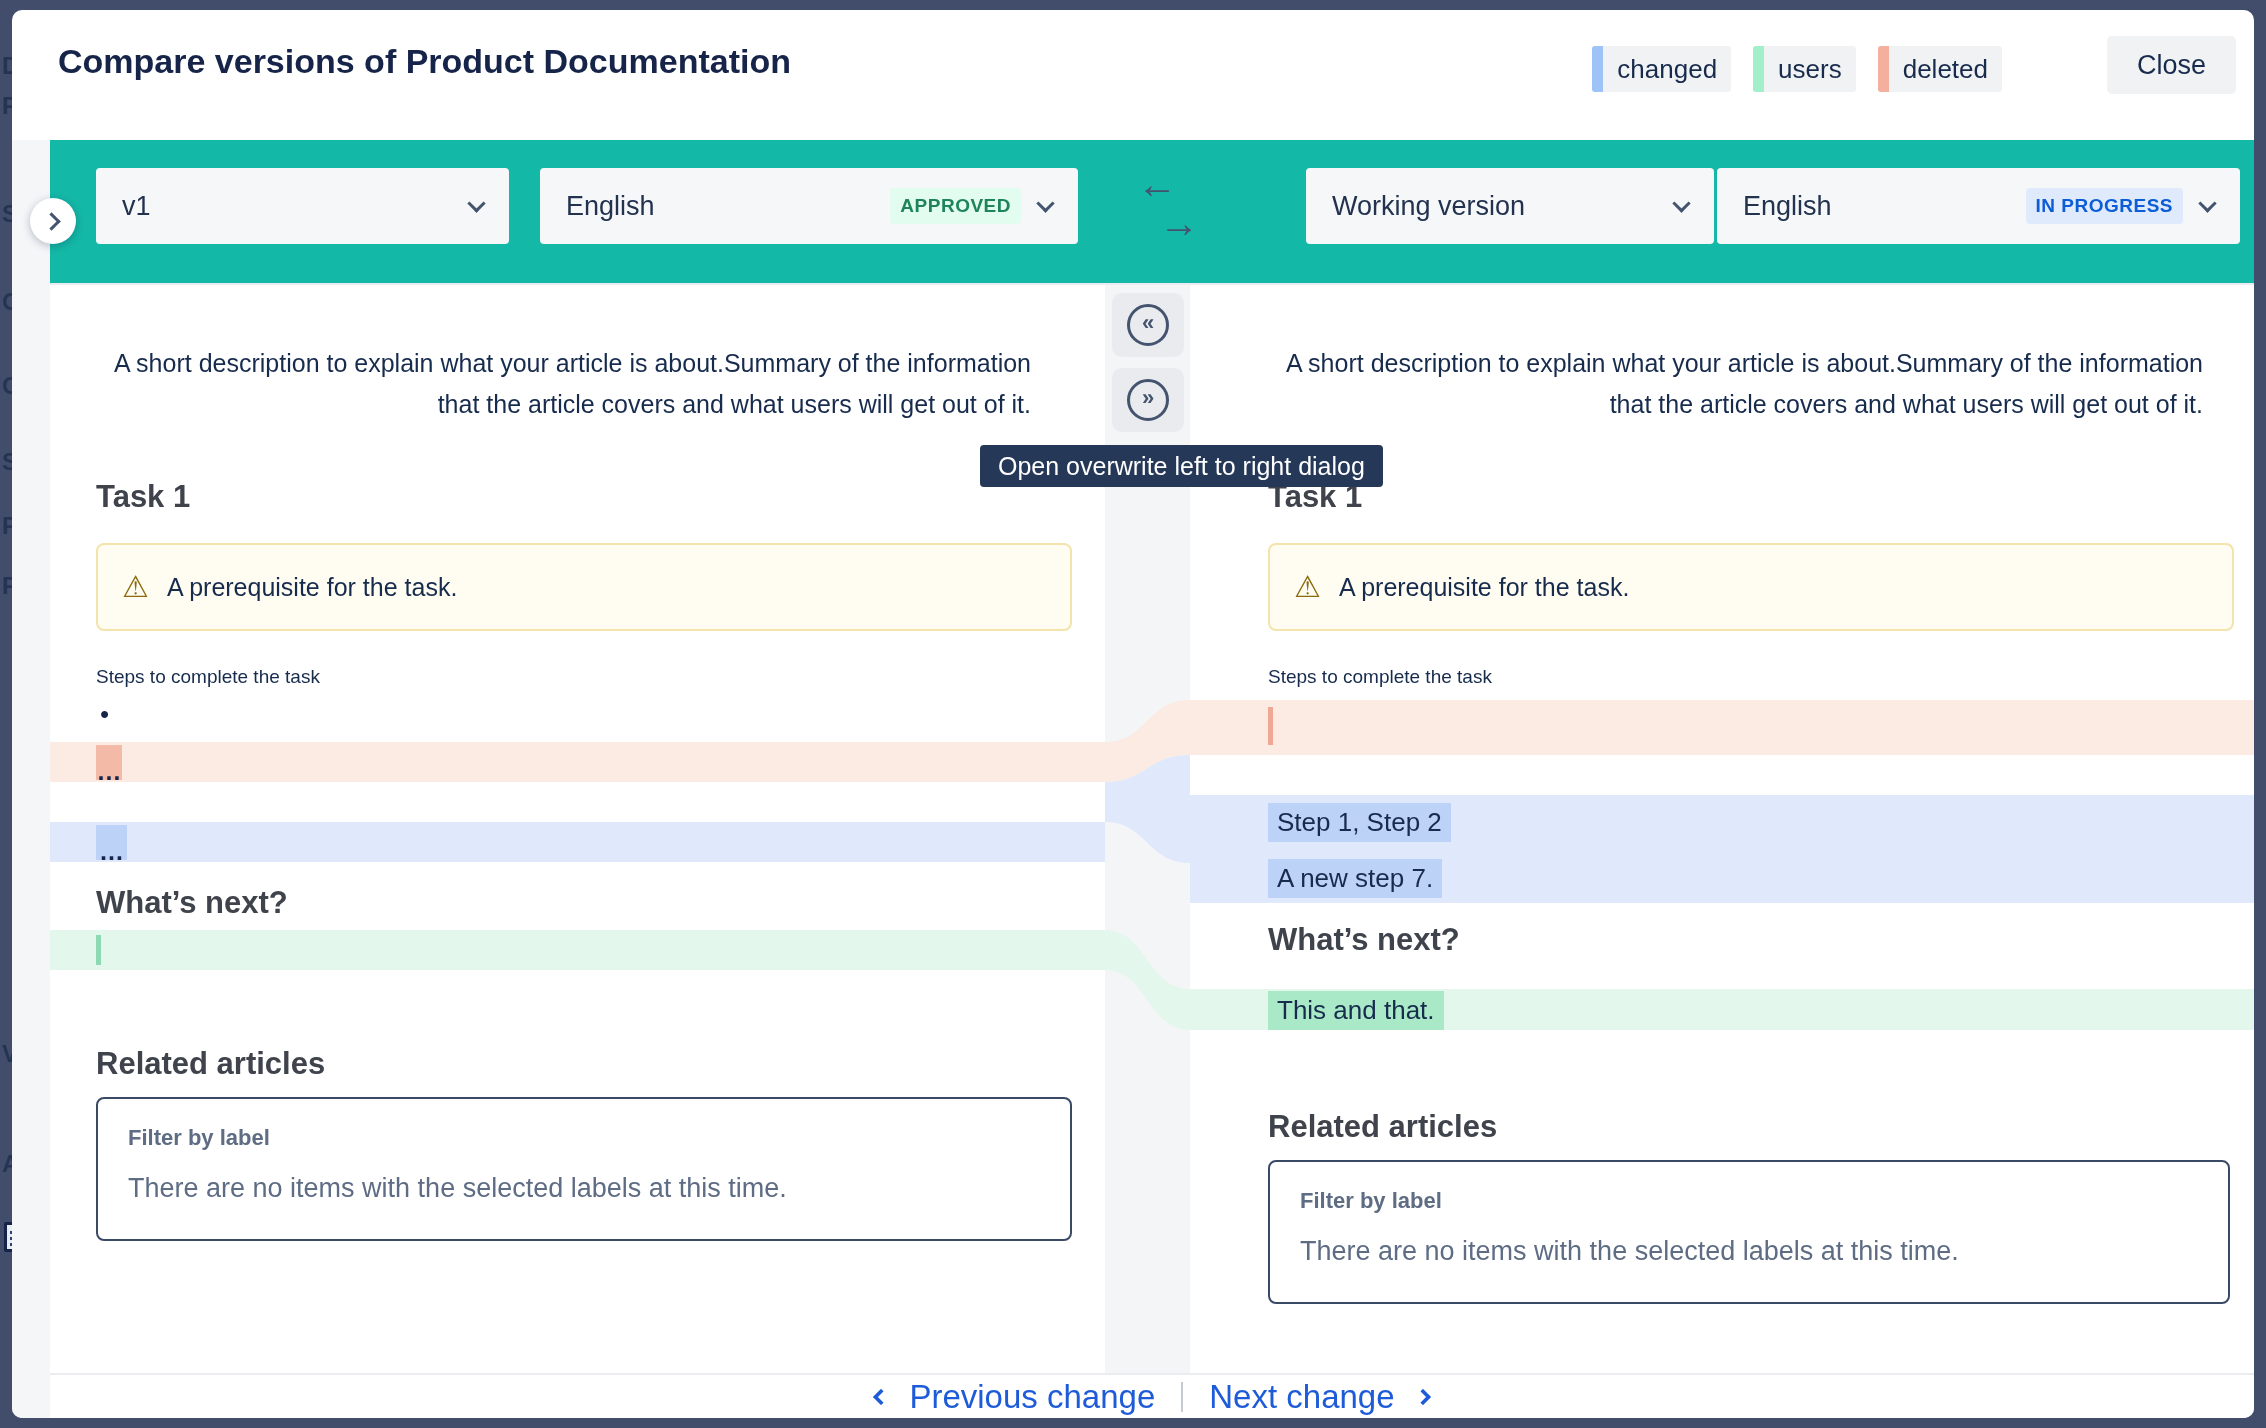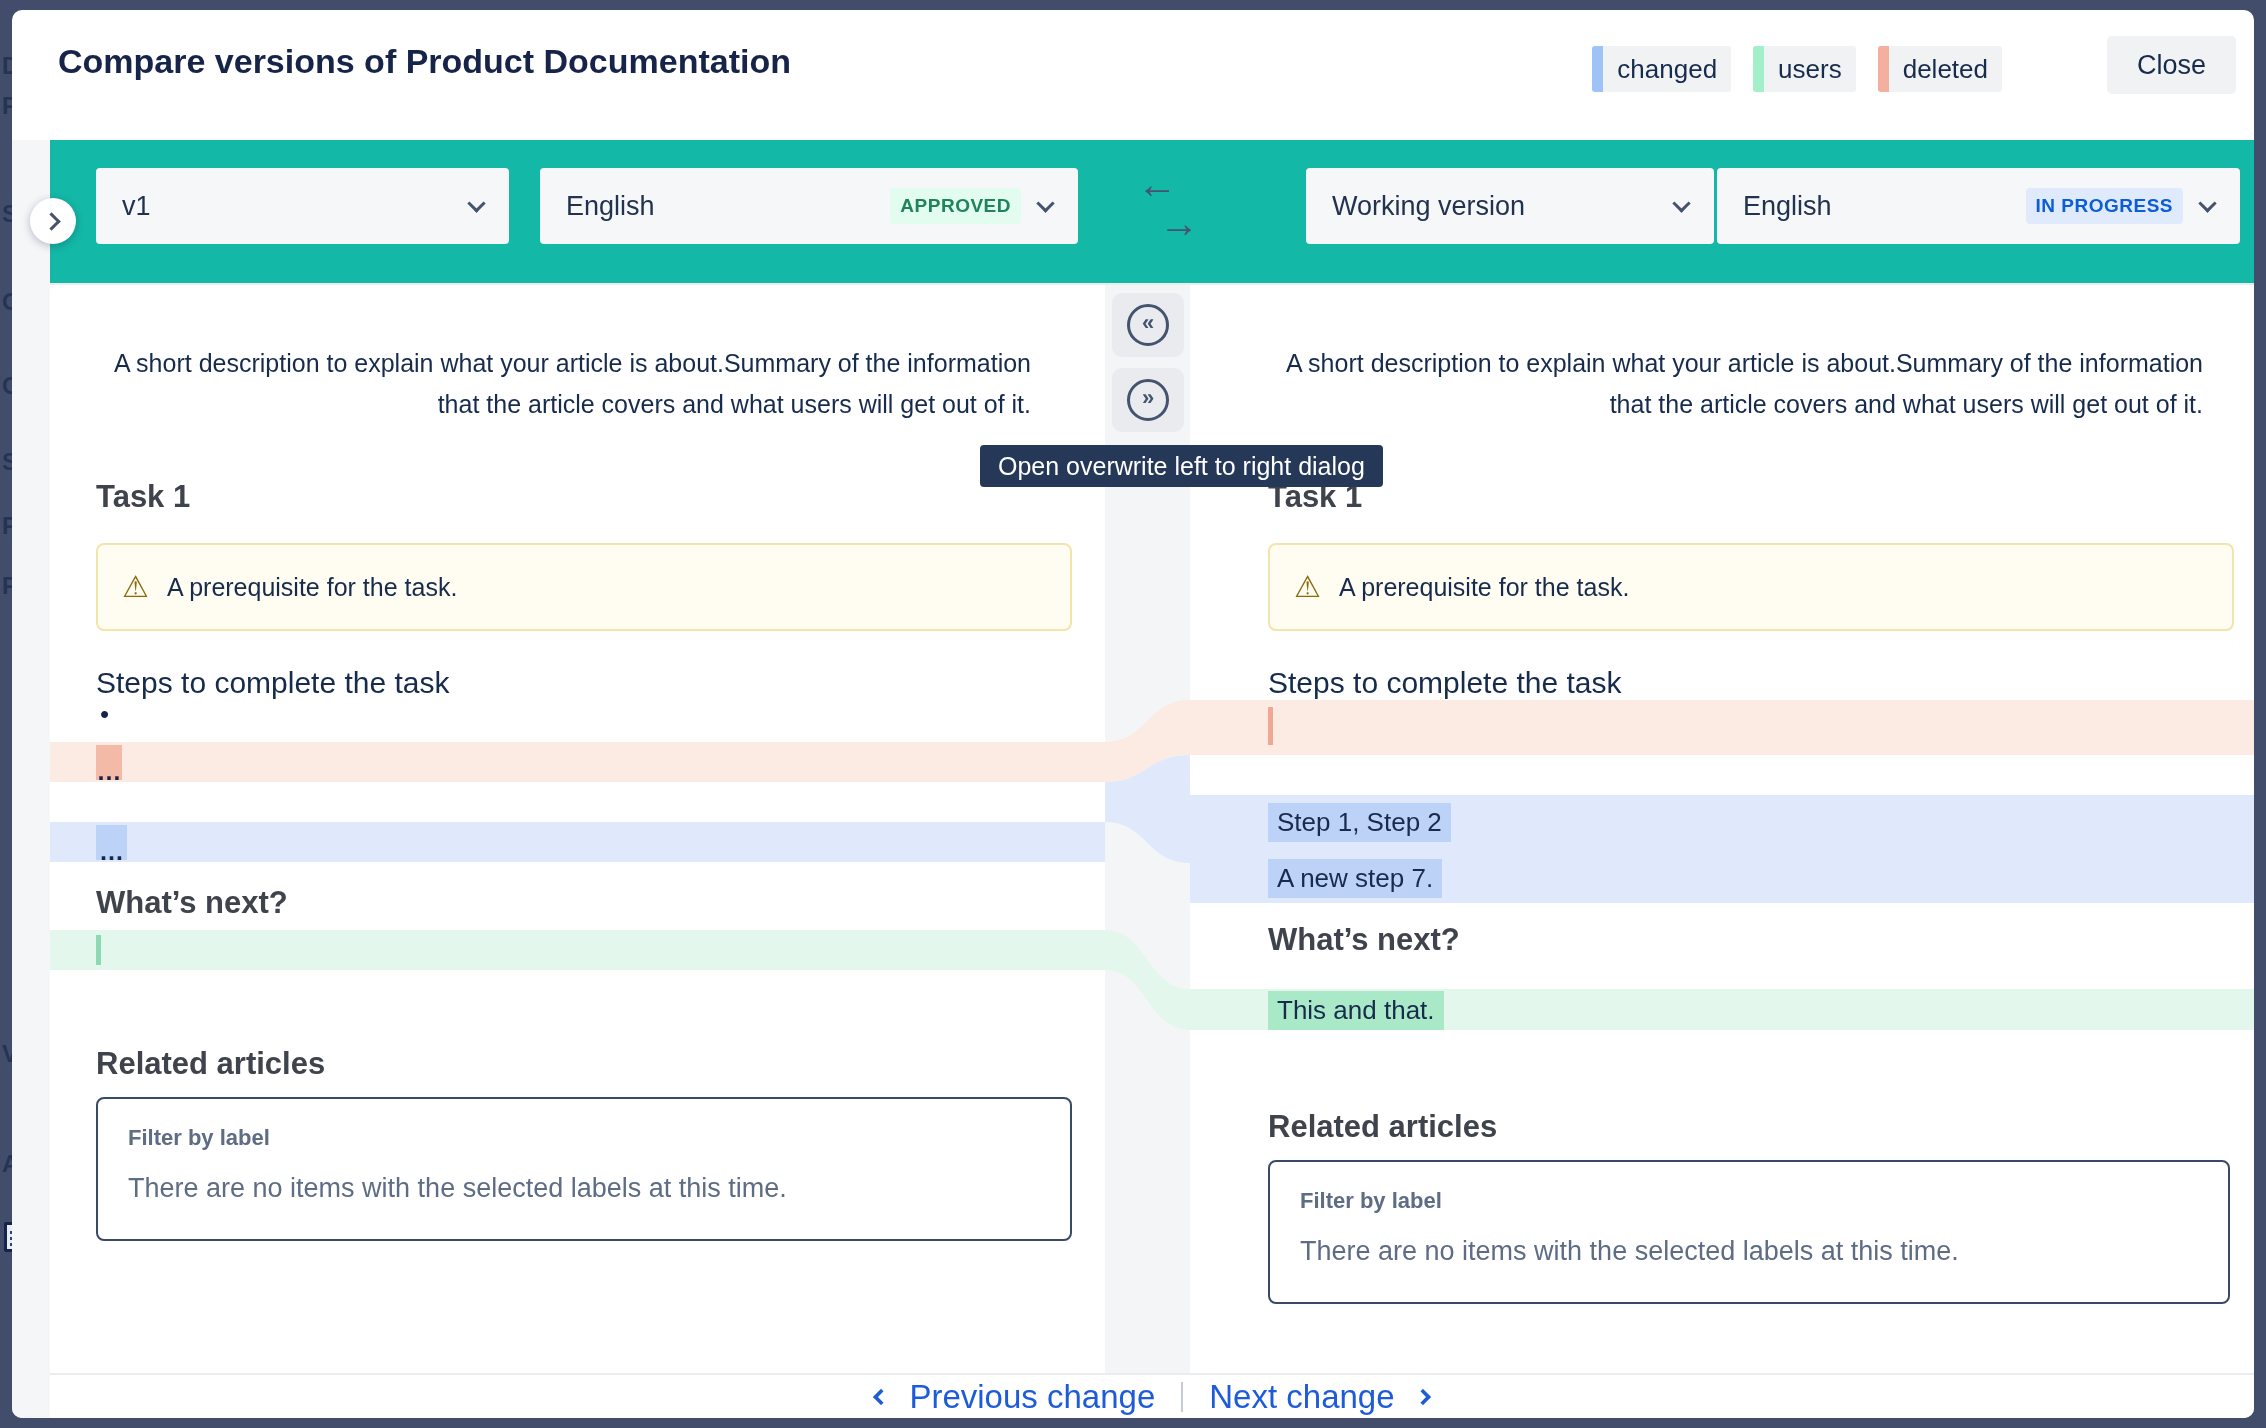--- a/index.html
+++ b/index.html
@@ -53,21 +53,21 @@
 
   .panel { position:absolute; top:0; height:100%; }
   .panel.left  { left:0; width:1055px; }
   .panel.right { left:1140px; width:1064px; }
 
   .desc { position:absolute; top:58px; width:935px; font-size:25px; line-height:41px; color:#172B4D;text-align:right; }
   .h2 { position:absolute; font-size:31px; font-weight:600; color:#3F434C; }
   .warnbox { position:absolute; top:258px; height:88px; background:#FFFCF2; border:2px solid #F3E3AC; border-radius:8px; display:flex; align-items:center; padding:0 24px; gap:18px; }
   .warnbox .txt { font-size:25px; color:#172B4D; }
   .warn-ico { font-size:30px; color:#8A6A0D; font-weight:bold; line-height:1; }
-  .steps { position:absolute; top:381px; font-size:30px; color:#172B4D; }
+  .steps { position:absolute; top:381px; font-size:19px; color:#172B4D; }
   .bullet { position:absolute; top:414px; left:50px; font-size:26px; color:#17244A; }
 
   .band { position:absolute; left:0; width:100%; z-index:1; }
   .band.red   { background:#FBEBE3; }
   .band.blue  { background:#DFE9FB;margin-top:40px; }
   .band.green { background:#E3F7EC; }
   .stub { position:absolute; width:26px; height:35px; font-size:25px; font-weight:bold; color:#17244A; text-align:center; line-height:52px; }
   .stub.del { background:#F3BBA7; }
   .stub.chg { background:#BCD2F7; width:31px; }
   .cursor-bar { position:absolute; width:5px; }

